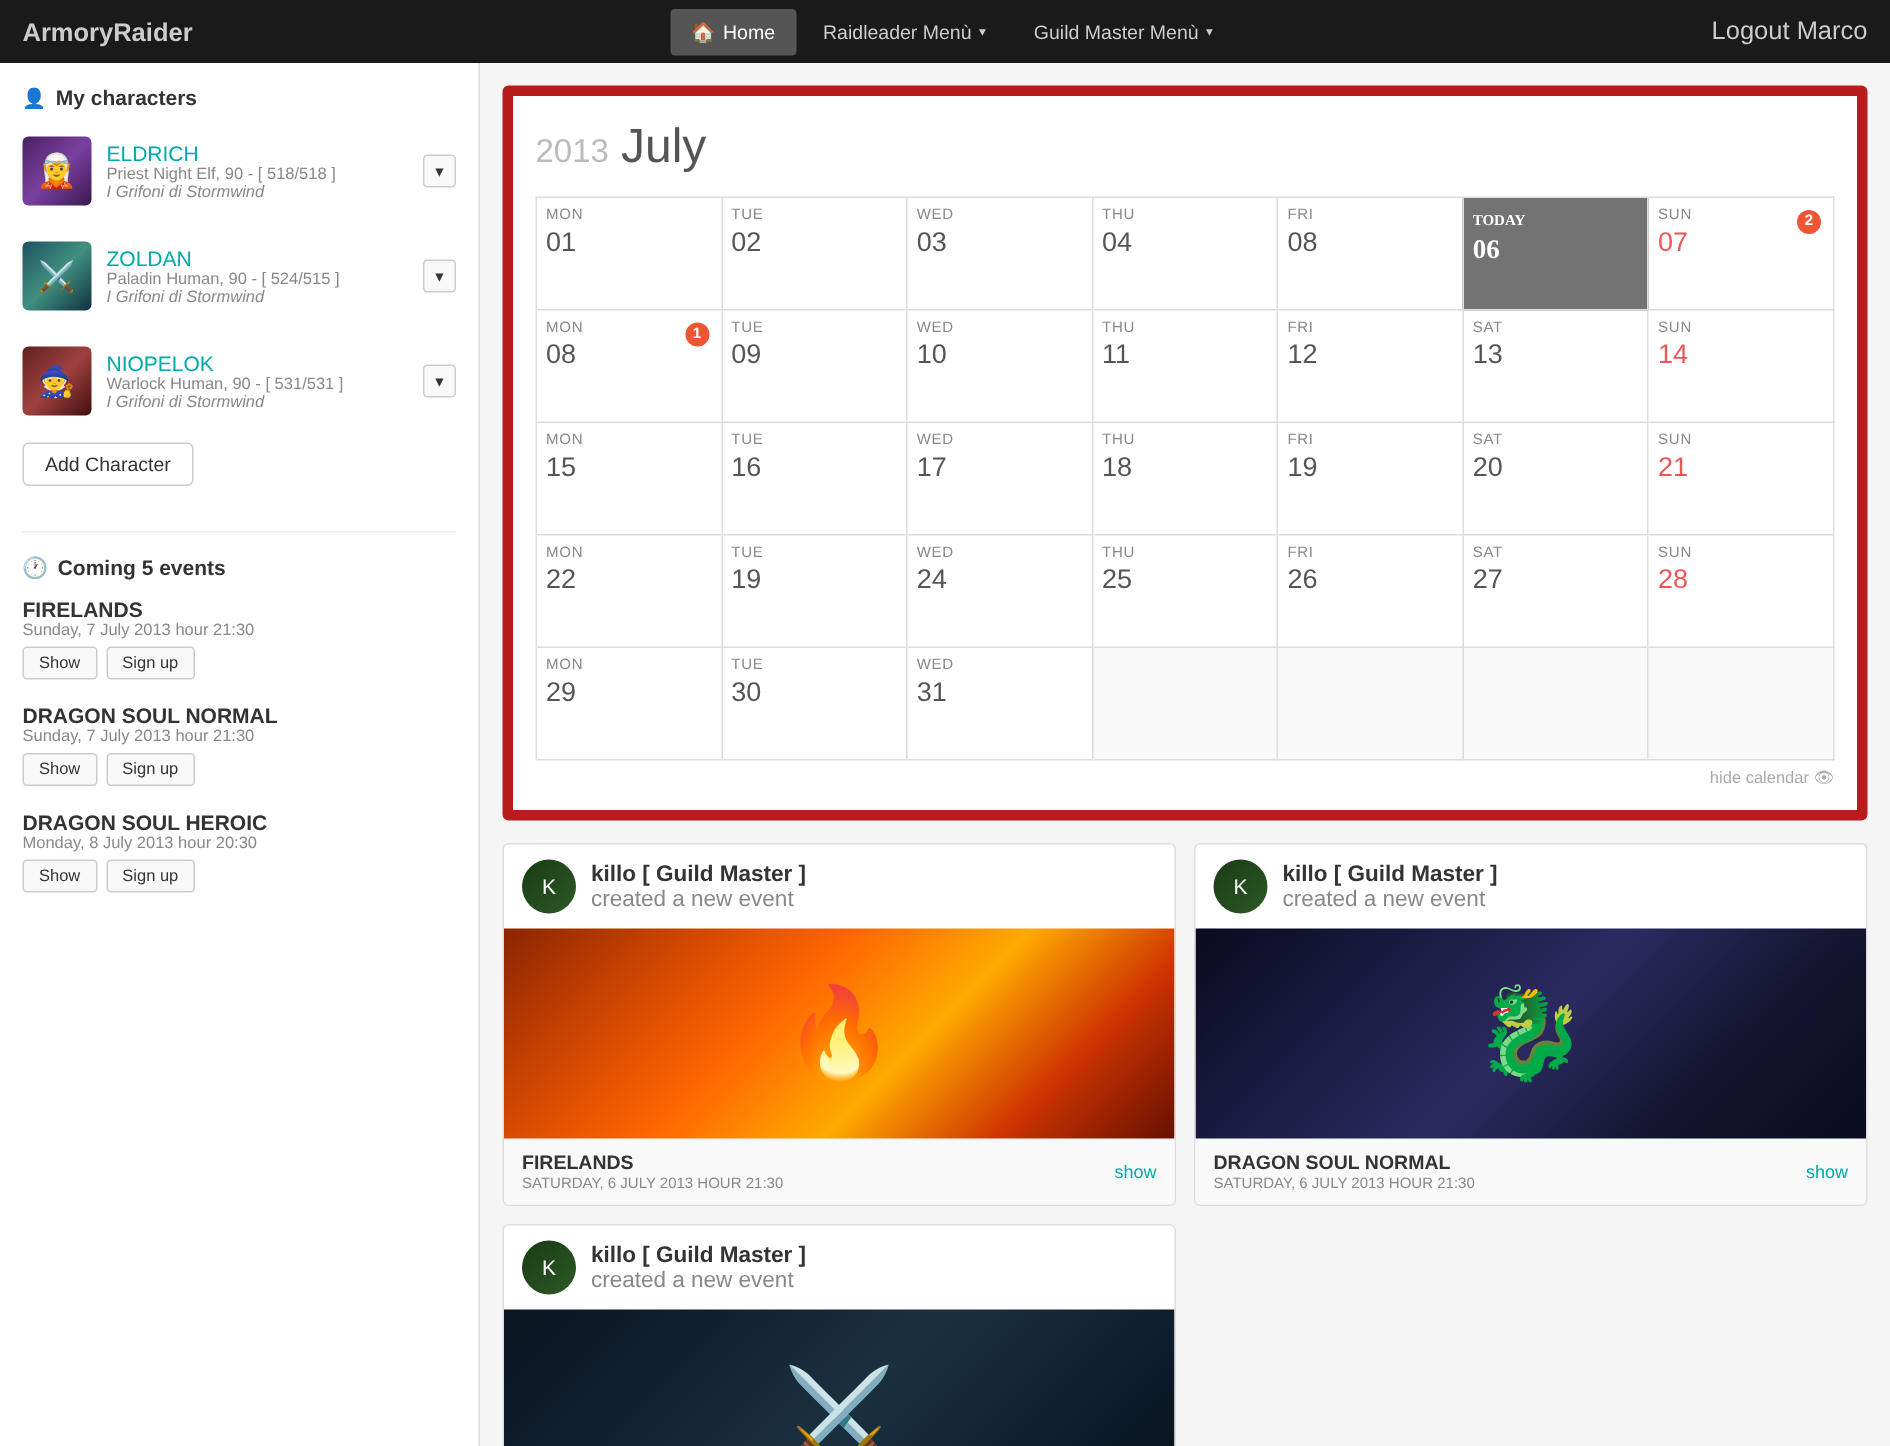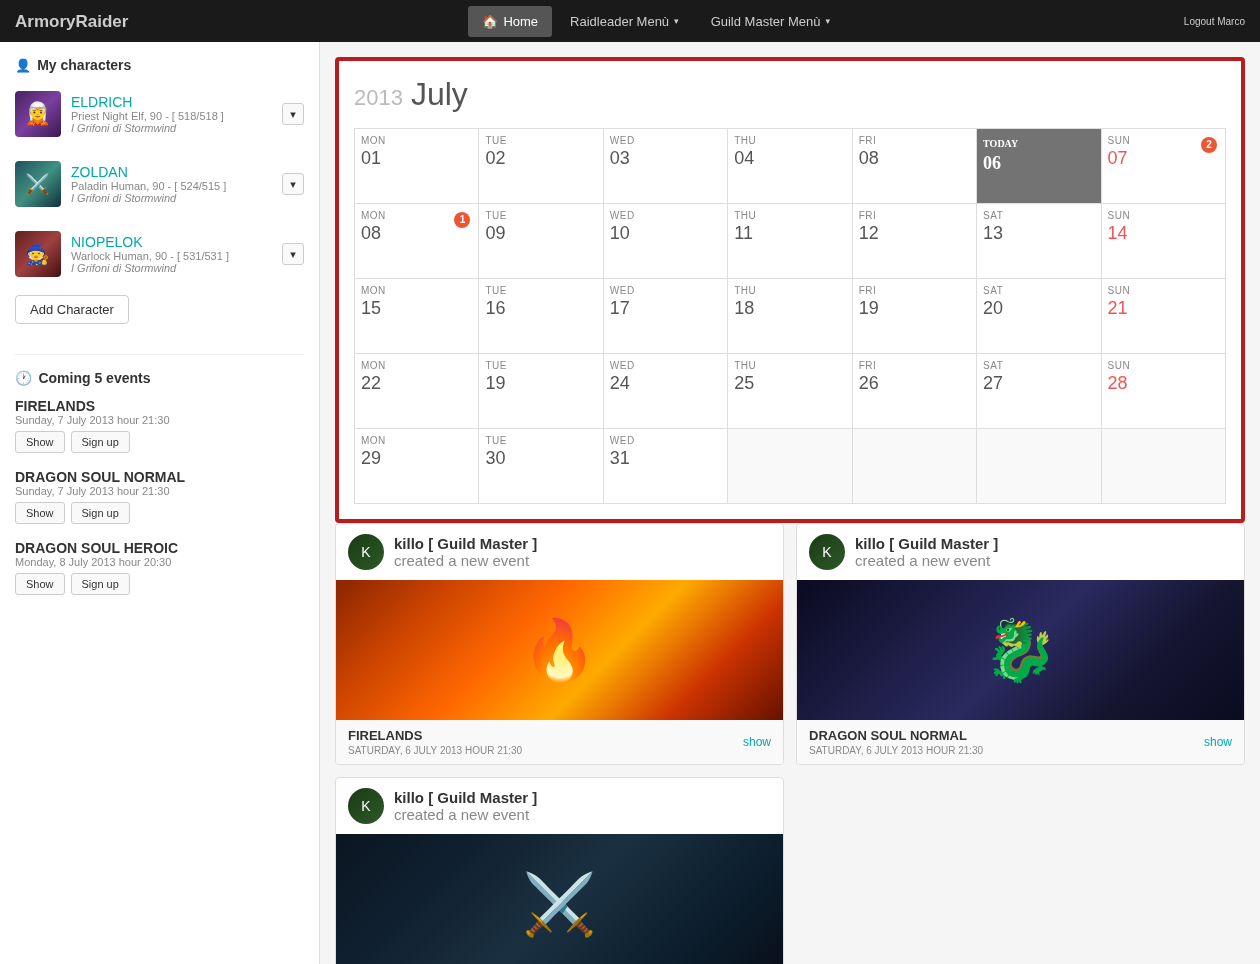--- a/index.html
+++ b/index.html
@@ -36,21 +36,21 @@
       align-items: center;
       gap: 5px;
       font-size: 13px;
     }
     .nav-item.active a {
       background: #555;
       color: #fff;
       border-radius: 3px;
     }
     .nav-item .caret { font-size: 9px; }
-    .navbar-right { color: #ccc; font-size: 10px; cursor: pointer; }
+    .navbar-right { color: #ccc; font-size: 17px; cursor: pointer; }
 
     
     .main-layout {
       display: flex;
       min-height: calc(100vh - 42px);
     }
 
     
     .sidebar {
       width: 320px;
@@ -228,23 +228,24 @@
       border-radius: 3px;
       background: #fff;
       cursor: pointer;
       font-size: 13px;
       color: #333;
     }
 
     
     .calendar-container {
       background: #fff;
-      border: 4px solid #b91c1c;
+      border: 7px solid #b91c1c;
       border-radius: 4px;
       padding: 15px;
+      margin-bottom: 15px;
     }
     .calendar-title {
       font-size: 32px;
       color: #aaa;
       margin-bottom: 15px;
     }
     .calendar-title .year { font-size: 22px; color: #bbb; margin-right: 8px; }
     .calendar-title .month { font-size: 32px; color: #555; font-weight: 300; }
 
     .calendar-table {
@@ -749,20 +750,23 @@
           <span class="day-number">31</span>
         </div>
       </td>
               <td class="empty"></td>
               <td class="empty"></td>
               <td class="empty"></td>
               <td class="empty"></td>
             </tr>
           </tbody>
       </table>
+      <div class="hide-calendar">
+        <span>hide calendar</span> 👁
+      </div>
     </div>
 
     <div class="activity-grid" id="activity-feed">
         <div class="activity-card">
     <div class="activity-card-header">
       <div class="activity-avatar">K</div>
       <div class="activity-text">
         <span class="user">killo [ Guild Master ]</span><br>
         <span class="action">created a new event</span>
       </div>

